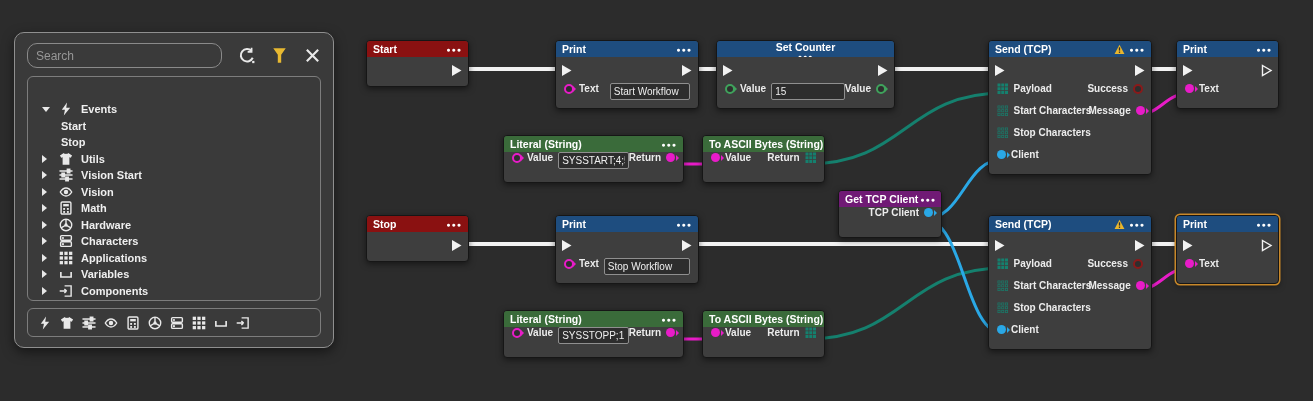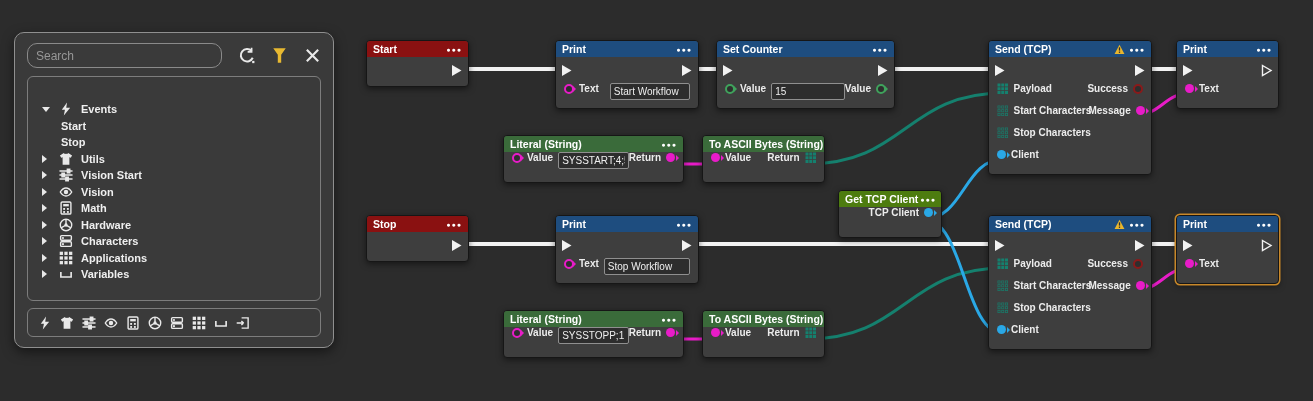--- a/index.html
+++ b/index.html
@@ -110,21 +110,21 @@
         </div>
         <div class="prow">
           <span class="lgroup">
             <span class="cport hollow" style="--pc: #E81CC8;"></span>
             <span>Text</span>
           </span>
           <input class="field" value="Start Workflow" style="margin-left: 11px;">
         </div>
       </div>
       <div class="node" style="left: 716px; top: 40px; width: 177px; --sel: #C8882A;">
-        <div class="hdr" style="background: rgb(30, 77, 127);">
+        <div class="hdr" style="background: rgb(30, 77, 127); flex-direction: column;">
           <span>Set Counter</span>
           <span class="sp"></span>
           <span class="menu">●●●</span>
         </div>
         <div class="execrow">
           <span class="earr">
             <svg width="12" height="13" viewBox="0 0 12 13">
               <polygon points="1,1 10.5,6.5 1,12" fill="#F2F2F2"></polygon>
             </svg>
           </span>
@@ -305,21 +305,21 @@
                 <rect x="8" y="4.25" width="3" height="3" fill="#15806E"></rect>
                 <rect x="0.5" y="8" width="3" height="3" fill="#15806E"></rect>
                 <rect x="4.25" y="8" width="3" height="3" fill="#15806E"></rect>
                 <rect x="8" y="8" width="3" height="3" fill="#15806E"></rect>
               </svg>
             </span>
           </span>
         </div>
       </div>
       <div class="node compact" style="left: 838px; top: 190px; width: 102px; --sel: #C8882A;">
-        <div class="hdr" style="background: #4d7c0f;">
+        <div class="hdr" style="background: #701a75;">
           <span>Get TCP Client</span>
           <span class="sp"></span>
           <span class="menu">●●●</span>
         </div>
         <div class="prow">
           <span class="rgroup">
             <span>TCP Client</span>
             <span class="cport filled" style="--pc: #2AA8E6;"></span>
           </span>
         </div>
@@ -680,20 +680,32 @@
           <span class="exp">
             <span class="tri-r"></span>
           </span>
           <span class="ticon">
             <svg width="14" height="14" viewBox="0 0 12 12" xmlns="http://www.w3.org/2000/svg">
               <path d="M1.6 4.2 V8.6 H10.4 V4.2" fill="none" stroke="#E9E9E9" stroke-width="1.4"></path>
             </svg>
           </span>
           <span class="tlabel">Variables</span>
         </div>
+        <div class="trow">
+          <span class="exp">
+            <span class="tri-r"></span>
+          </span>
+          <span class="ticon">
+            <svg width="14" height="14" viewBox="0 0 12 12" xmlns="http://www.w3.org/2000/svg">
+              <path d="M4.8 1.6 H10.4 V10.4 H4.8" fill="none" stroke="#E9E9E9" stroke-width="1.2"></path>
+              <path d="M0.6 6 H6.6 M6.6 6 L4.6 4.2 M6.6 6 L4.6 7.8" fill="none" stroke="#E9E9E9" stroke-width="1.2"></path>
+            </svg>
+          </span>
+          <span class="tlabel">Components</span>
+        </div>
       </div>
     <div class="catbar" id="catbar">
         <span class="cico">
           <svg width="14" height="14" viewBox="0 0 12 12" xmlns="http://www.w3.org/2000/svg">
             <path d="M6.9 0.4 L2.4 6.6 H5.1 L4.1 11.6 L9.6 4.9 H6.2 Z" fill="#E9E9E9"></path>
           </svg>
         </span>
         <span class="cico">
           <svg width="14" height="14" viewBox="0 0 12 12" xmlns="http://www.w3.org/2000/svg">
             <path d="M4.1 0.9 L0.8 2.9 L1.9 5 L3.1 4.4 V11 H8.9 V4.4 L10.1 5 L11.2 2.9 L7.9 0.9 C7.5 1.9 4.5 1.9 4.1 0.9 Z" fill="#E9E9E9"></path>

